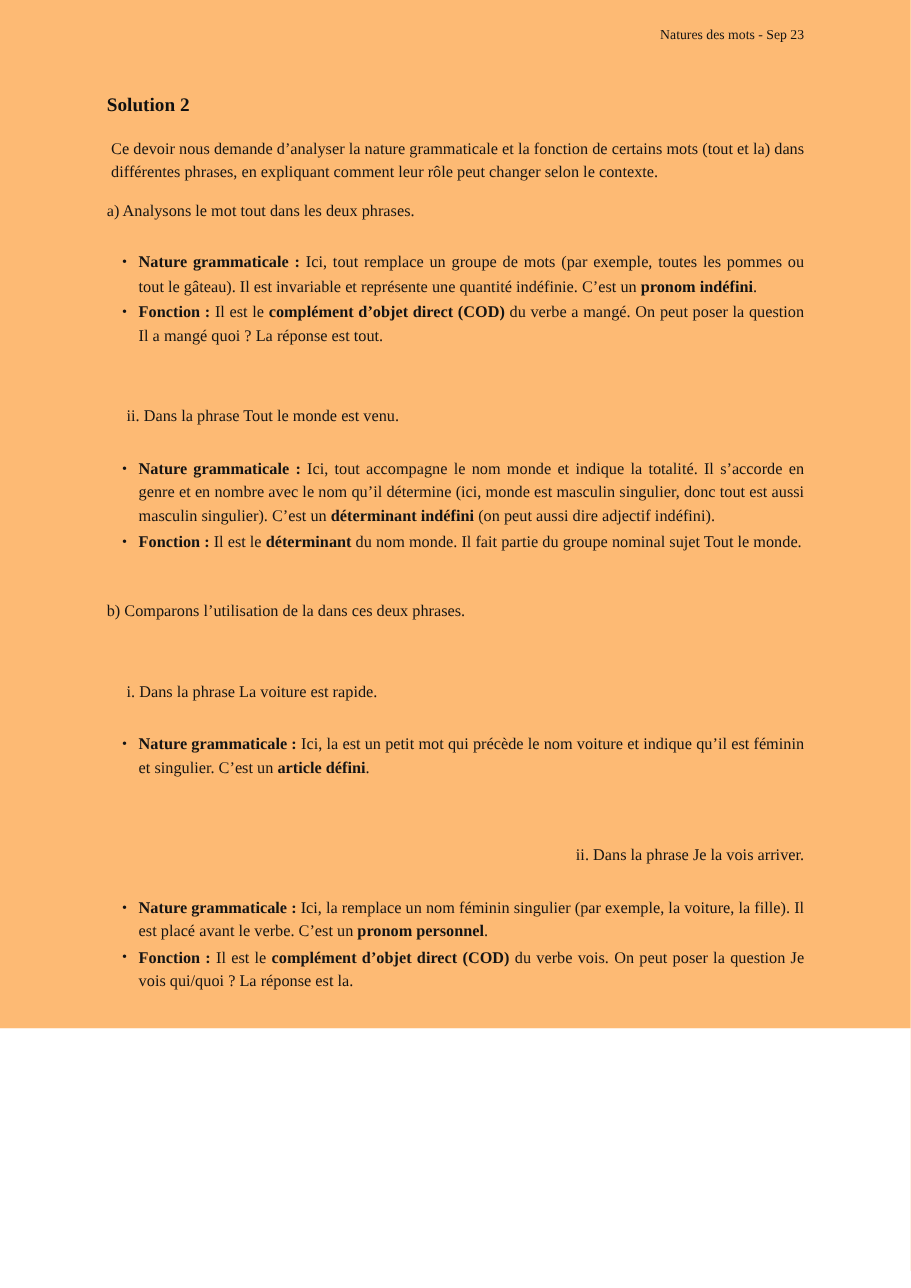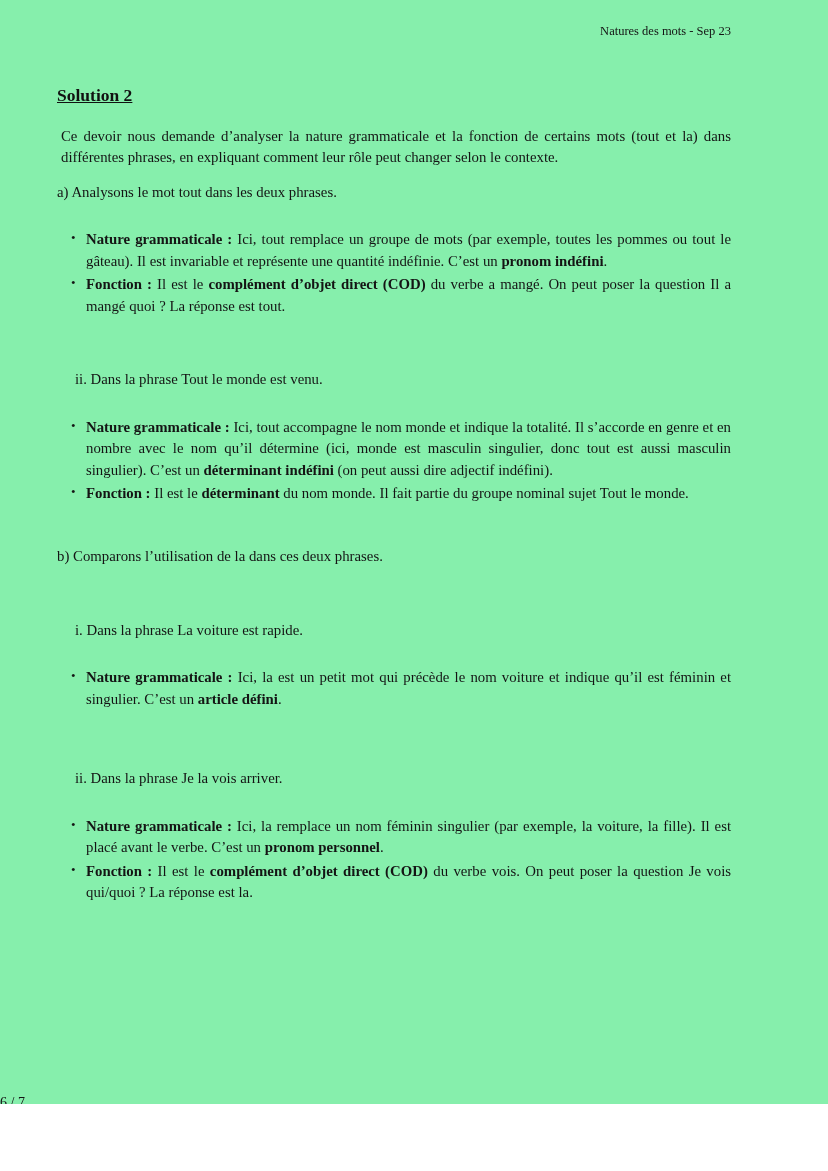--- a/index.html
+++ b/index.html
@@ -3,43 +3,42 @@
 <meta charset="utf-8">
 <style>
   html, body {
     margin: 0;
     padding: 0;
     background: #ffffff;
   }
   .page {
     position: relative;
     width: 828px;
-    height: 1104px;
+    height: 935px;
     margin: 0 auto;
-    background: #86efac;
+    background: #fdba74;
     box-sizing: border-box;
-    padding: 24px 97px 0 57px;
+    padding: 24px 97px 0 97px;
     font-family: "Liberation Serif", "DejaVu Serif", serif;
     font-size: 14.8px;
     line-height: 1.45;
     color: #141414;
   }
   .header {
     text-align: right;
     font-size: 12.5px;
     line-height: 1.2;
     color: #141414;
   }
   h1.title {
     margin: 46px 0 0 0;
     font-size: 17.5px;
     font-weight: bold;
     line-height: 1.2;
     color: #111111;
-    text-decoration: underline;
   }
   p.intro {
     margin: 20px 0 0 4px;
     text-align: justify;
   }
   p.section-heading {
     margin: 13px 0 0 0;
   }
   p.item-label {
     margin: 52px 0 0 18px;
@@ -97,21 +96,21 @@
     <li><strong>Fonction :</strong><span> Il est le </span><strong>déterminant</strong><span> du nom monde. Il fait partie du groupe nominal sujet Tout le monde.</span></li>
   </ul>
 
   <p class="section-heading" style="margin-top:42px;">b) Comparons l’utilisation de la dans ces deux phrases.</p>
 
   <p class="item-label">i. Dans la phrase La voiture est rapide.</p>
   <ul class="bullets">
     <li><strong>Nature grammaticale :</strong><span> Ici, la est un petit mot qui précède le nom voiture et indique qu’il est féminin et singulier. C’est un </span><strong>article défini</strong><span>.</span></li>
   </ul>
 
-  <p class="item-label" style="margin-top:58px;">ii. Dans la phrase Je la vois arriver.</p>
+  <p class="item-label" style="margin-top:58px;text-align:right;">ii. Dans la phrase Je la vois arriver.</p>
   <ul class="bullets">
     <li><strong>Nature grammaticale :</strong><span> Ici, la remplace un nom féminin singulier (par exemple, la voiture, la fille). Il est placé avant le verbe. C’est un </span><strong>pronom personnel</strong><span>.</span></li>
     <li><strong>Fonction :</strong><span> Il est le </span><strong>complément d’objet direct (COD)</strong><span> du verbe vois. On peut poser la question Je vois qui/quoi ? La réponse est la.</span></li>
   </ul>
 
   <div class="footer">6 / 7</div>
 
 </div>
 
 </body></html>

